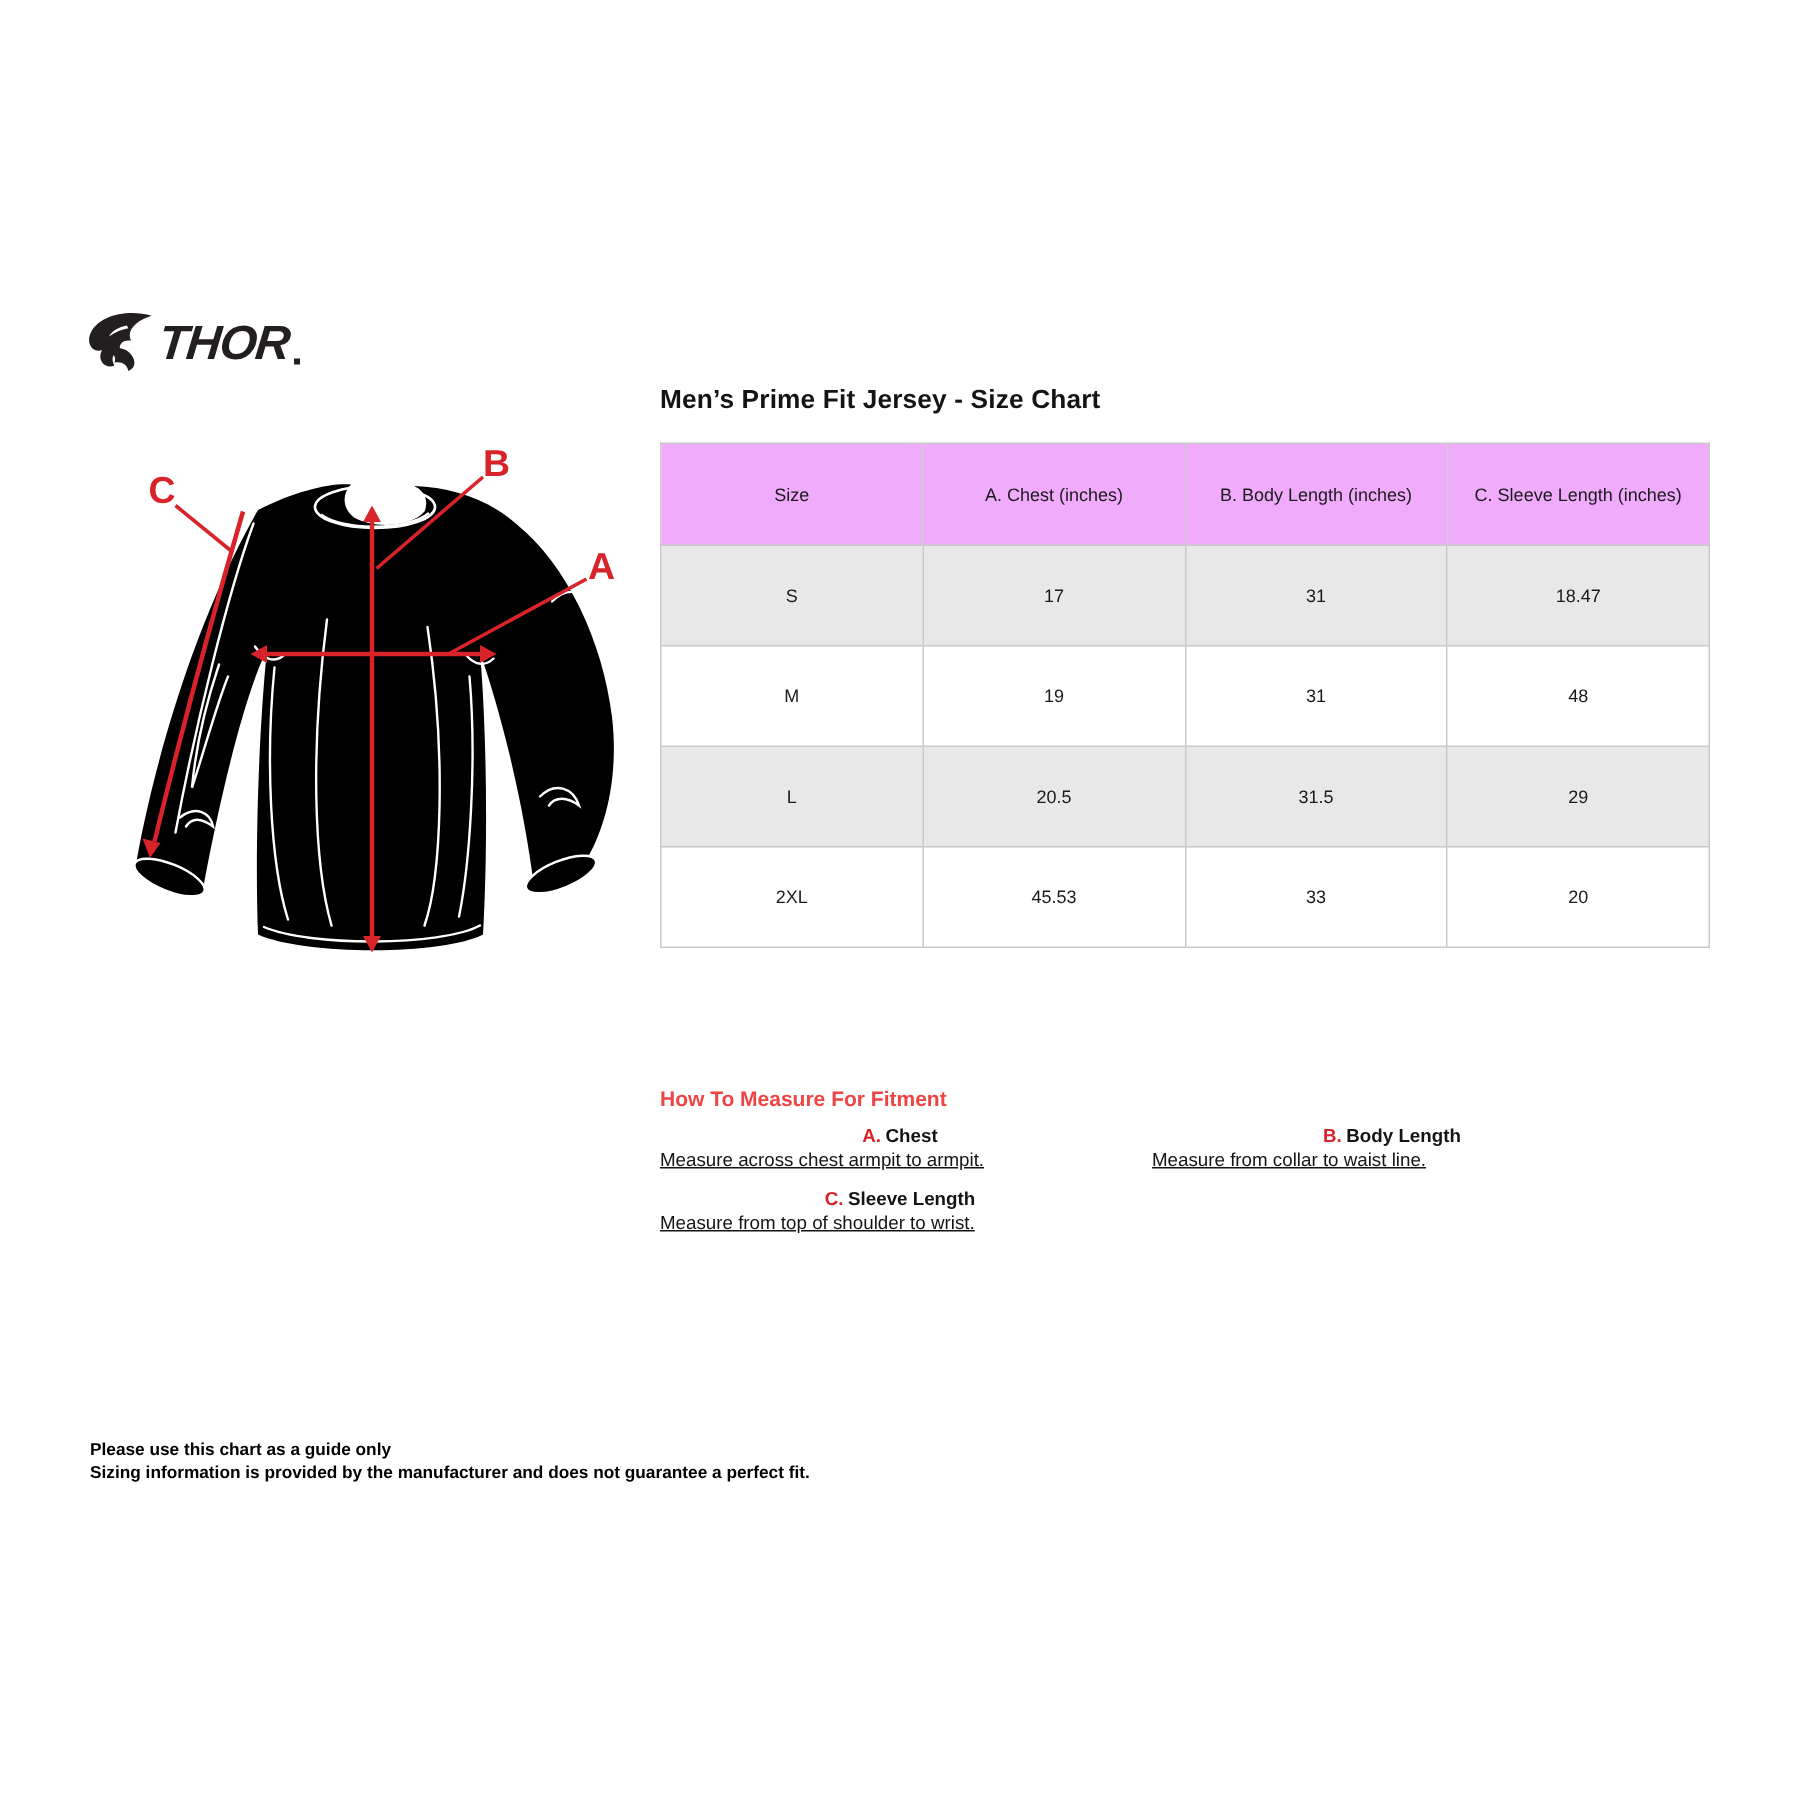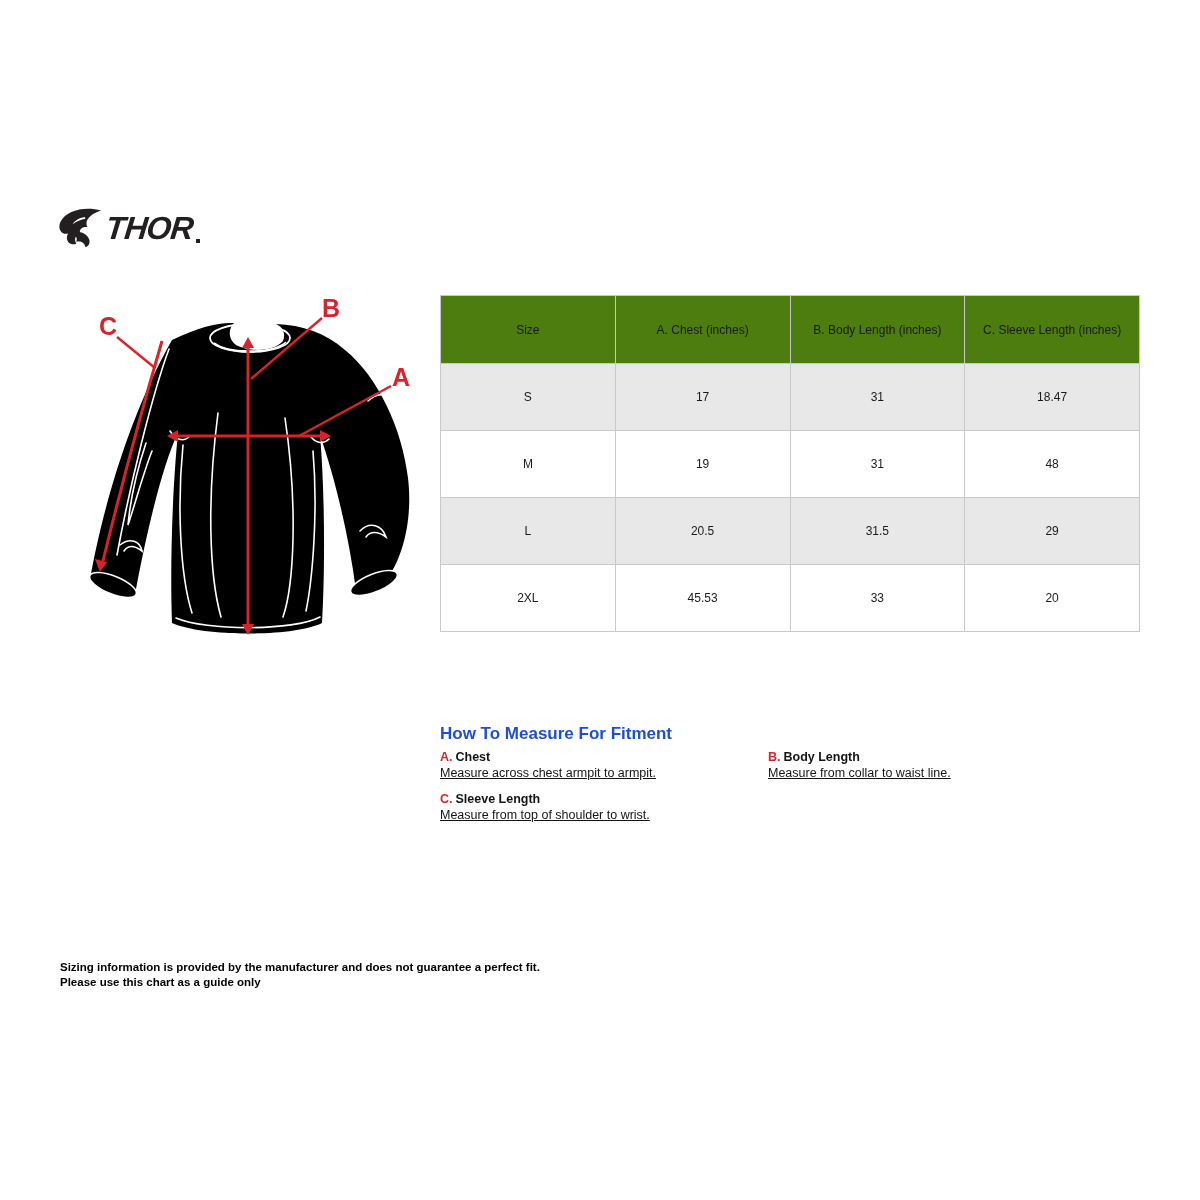--- a/index.html
+++ b/index.html
@@ -28,32 +28,32 @@
 
   
   .size-table {
     position:absolute; left:440px; top:295px; width:700px;
     border-collapse:collapse; table-layout:fixed;
   }
   .size-table th, .size-table td {
     border:1px solid #c9c9c9; text-align:center; vertical-align:middle;
     font-size:12px; color:#1a1a1a; font-weight:400;
   }
-  .size-table th { height:68px; background:#4d7c0f; }
+  .size-table th { height:68px; background:#f0abfc; }
   .size-table td { height:67px; }
   .size-table tbody tr:nth-child(odd) td { background:#e8e8e8; }
   .size-table tbody tr:nth-child(even) td { background:#ffffff; }
 
   
-  .htm-heading { position:absolute; left:440px; top:724px; font-size:17px; font-weight:700; color:#1d4ed8; }
+  .htm-heading { position:absolute; left:440px; top:724px; font-size:14px; font-weight:700; color:#ef4444; }
   .measure-item { position:absolute; width:320px; }
   .mi-a { left:440px; top:750px; }
   .mi-b { left:768px; top:750px; }
   .mi-c { left:440px; top:792px; }
-  .mi-label { font-size:12.5px; font-weight:700; color:#141414; }
+  .mi-label { font-size:12.5px; font-weight:700; color:#141414;text-align:center; }
   .mi-label .red { color:#d8232a; margin-right:3px; }
   .mi-desc { font-size:12.5px; font-weight:400; color:#141414; margin-top:2px;text-decoration:underline; }
 
   
   .disclaimer { position:absolute; left:60px; top:960px; font-size:11.5px; font-weight:700; line-height:15px; color:#000; }
 </style>
 </head>
 <body>
 
 <div class="page">
@@ -129,20 +129,21 @@
         <line x1="252" y1="25" x2="181" y2="86"></line>
         <line x1="321" y1="93" x2="229" y2="143"></line>
       </g>
 
       <text class="diagram-letter" x="38" y="42" text-anchor="middle">C</text>
       <text class="diagram-letter" x="261" y="24" text-anchor="middle">B</text>
       <text class="diagram-letter" x="331" y="93" text-anchor="middle">A</text>
     </svg>
   </div>
 
+  <div class="title">Men’s Prime Fit Jersey - Size Chart</div>
 
   <table class="size-table">
     <thead>
       <tr>
         <th>Size</th>
         <th>A. Chest (inches)</th>
         <th>B. Body Length (inches)</th>
         <th>C. Sleeve Length (inches)</th>
       </tr>
     </thead>
@@ -191,17 +192,17 @@
   </div>
 
   <div class="measure-item mi-b">
     <div class="mi-label">
       <span class="red">B.</span><span>Body Length</span>
     </div>
     <div class="mi-desc">Measure from collar to waist line.</div>
   </div>
 
   <div class="disclaimer">
+    <div>Please use this chart as a guide only</div>
     <div>Sizing information is provided by the manufacturer and does not guarantee a perfect fit.</div>
-    <div>Please use this chart as a guide only</div>
   </div>
 
 </div>
 
 </body></html>

